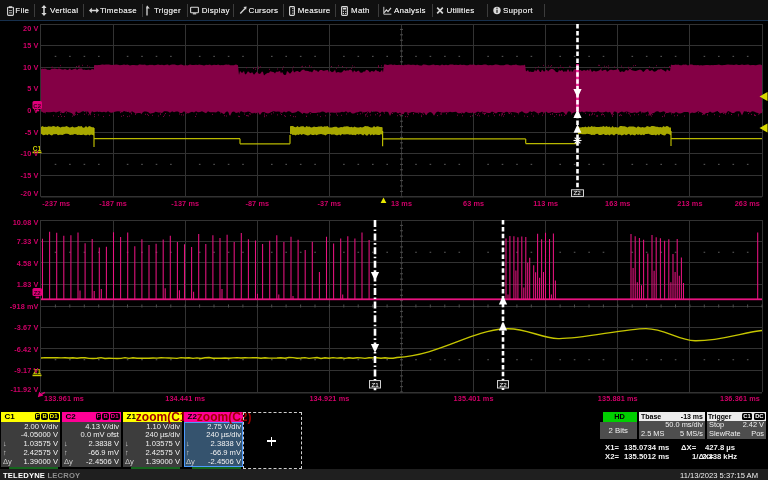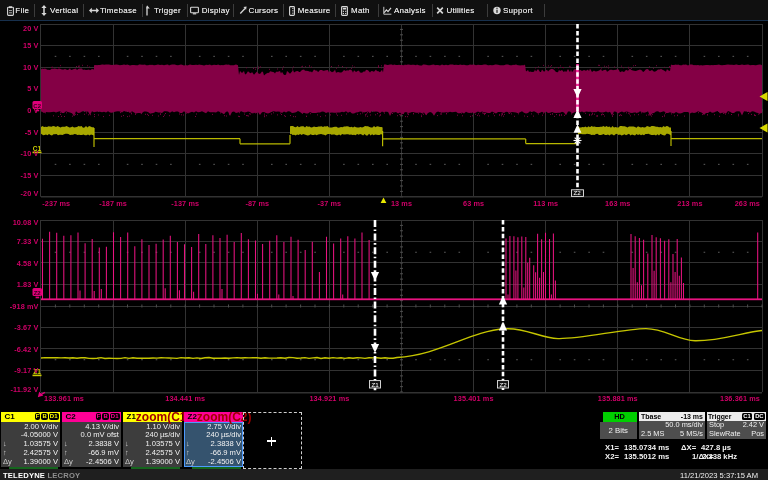--- a/index.html
+++ b/index.html
@@ -42,21 +42,21 @@
 .tr-h { position:absolute; left:707px; top:411.8px; width:59px; height:8.8px; background:#ececec;
   color:#000; font-size:6.9px; font-weight:bold; display:flex; align-items:center; padding:0 1px; }
 .tr-h .trchips { margin-left:auto; display:flex; gap:1.5px; }
 .tchip { background:#000; color:#fff; font-size:5.8px; font-weight:bold; border-radius:1.5px;
   padding:0 1.5px; line-height:7px; height:7px; }
 .tr-p { position:absolute; left:707px; top:420.6px; width:59px; height:18px; background:#4e4e4e;
   color:#f0f0f0; font-size:7.4px; padding:0.5px 2px 0 2px; }
 .xrow { position:absolute; left:600px; width:168px; height:9px; color:#f2f2f2; font-size:7.7px;
   font-weight:bold; }
 .xrow span { position:absolute; top:0; white-space:nowrap; }
-.xrow .ra { text-align:left; }
+.xrow .ra { text-align:right; }
 #tbar { position:absolute; left:0; top:469px; width:768px; height:11px; background:#1f1f1f; }
 #tbar .tl { position:absolute; left:3px; top:1.5px; font-size:7.6px; color:#fff; font-weight:bold;
   letter-spacing:0.2px; }
 #tbar .tl span { color:#8f8f8f; font-weight:bold; }
 #tbar .date { position:absolute; right:10px; top:2px; font-size:7.6px; color:#f0f0f0; }
 </style></head>
 <body>
 <div id="root">
 <svg id="scope" width="768" height="480" viewBox="0 0 768 480">
       <line x1="41" y1="24.5" x2="762" y2="24.5" stroke="#323232" stroke-width="1"></line>
@@ -722,15 +722,15 @@
     </div>
 <div class="xrow" style="top:452px">
       <span style="left:5px">X2=</span>
       <span class="ra" style="left:24px;width:45px">135.5012 ms</span>
       <span style="left:92px">1/ΔX=</span>
       <span class="ra" style="left:102px;width:34px">2.338 kHz</span>
     </div>
 
 <div id="tbar">
       <div class="tl">TELEDYNE <span>LECROY</span></div>
-      <div class="date">11/21/2023 5:37:15 AM</div>
+      <div class="date">11/13/2023 5:37:15 AM</div>
     </div>
 </div>
 
 </body></html>

